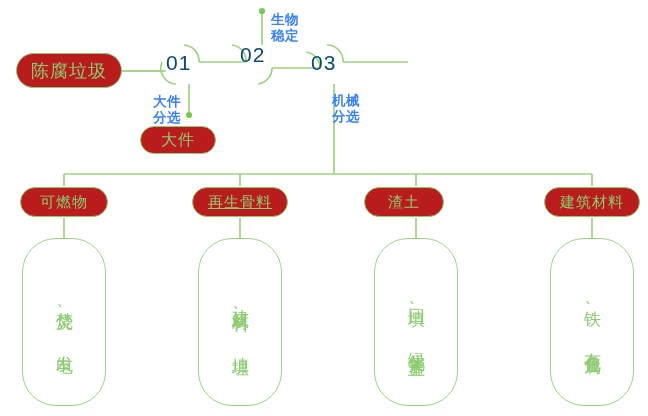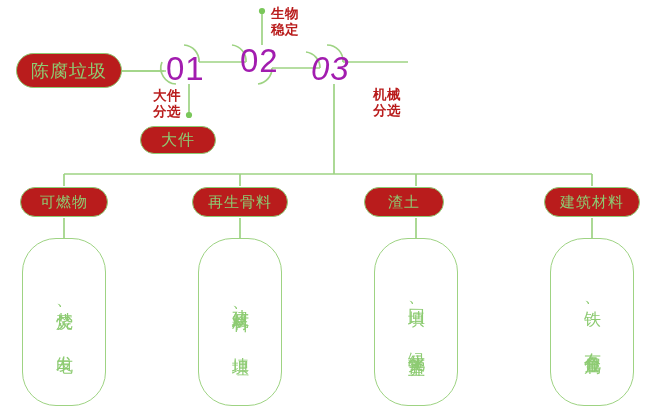--- a/index.html
+++ b/index.html
@@ -58,36 +58,37 @@
     font-size: 17px;
     line-height: 1.42;
     letter-spacing: 2px;
     text-align: center;
     max-height: 138px;
   }
 
   
   .stagenum {
     position: absolute;
-    color: #a21caf;
-    font-size: 33px;
+    color: #0c4a6e;
+    font-size: 21px;
     font-weight: 400;
     letter-spacing: 1px;
     line-height: 1;
   }
 
   
   .annot {
     position: absolute;
-    color: #b91c1c;
+    color: #3b82f6;
     font-size: 13.5px;
     line-height: 1.22;
     letter-spacing: 0.5px;
     white-space: nowrap;
     font-weight: 600;
+    margin-top: 6px;
   }
   .annot.r { text-align: right; }
 </style>
 </head>
 <body>
 
 <div id="stage">
 
   <svg id="wires" viewBox="0 0 648 416">
     <g fill="none" stroke="#9ED383" stroke-width="1.7" stroke-linecap="butt">
@@ -133,47 +134,47 @@
   <div class="pill" style="left:16px; top:53px; width:106px; height:35px; font-size:18px;">
     <span>陈腐垃圾</span>
   </div>
 
   <div class="stagenum" style="left:166px; top:52px;">
     <span>01</span>
   </div>
   <div class="stagenum" style="left:240px; top:44px;">
     <span>02</span>
   </div>
-  <div class="stagenum" style="left:311px; top:52px;font-style:italic;">
+  <div class="stagenum" style="left:311px; top:52px;">
     <span>03</span>
   </div>
 
   <div class="annot" style="left:271px; top:6px;">
     <div>生物</div>
     <div>稳定</div>
   </div>
 
   <div class="annot r" style="left:129px; top:88px; width:52px;">
     <div>大件</div>
     <div>分选</div>
   </div>
 
-  <div class="annot" style="left:373px; top:87px;">
+  <div class="annot" style="left:332px; top:87px;">
     <div>机械</div>
     <div>分选</div>
   </div>
 
   <div class="pill" style="left:140px; top:126px; width:76px; height:28px; font-size:16px;">
     <span>大件</span>
   </div>
 
   <div class="pill" style="left:20px; top:187px; width:88px; height:30px; font-size:15px;">
     <span>可燃物</span>
   </div>
-  <div class="pill" style="left:192px; top:187px; width:96px; height:30px; font-size:15px;">
+  <div class="pill" style="left:192px; top:187px; width:96px; height:30px; font-size:15px;text-decoration:underline;">
     <span>再生骨料</span>
   </div>
   <div class="pill" style="left:364px; top:187px; width:80px; height:30px; font-size:15px;">
     <span>渣土</span>
   </div>
   <div class="pill" style="left:544px; top:187px; width:96px; height:30px; font-size:15px;">
     <span>建筑材料</span>
   </div>
 
   <div class="vbox" style="left:22px; top:238px; width:84px; height:168px;">

